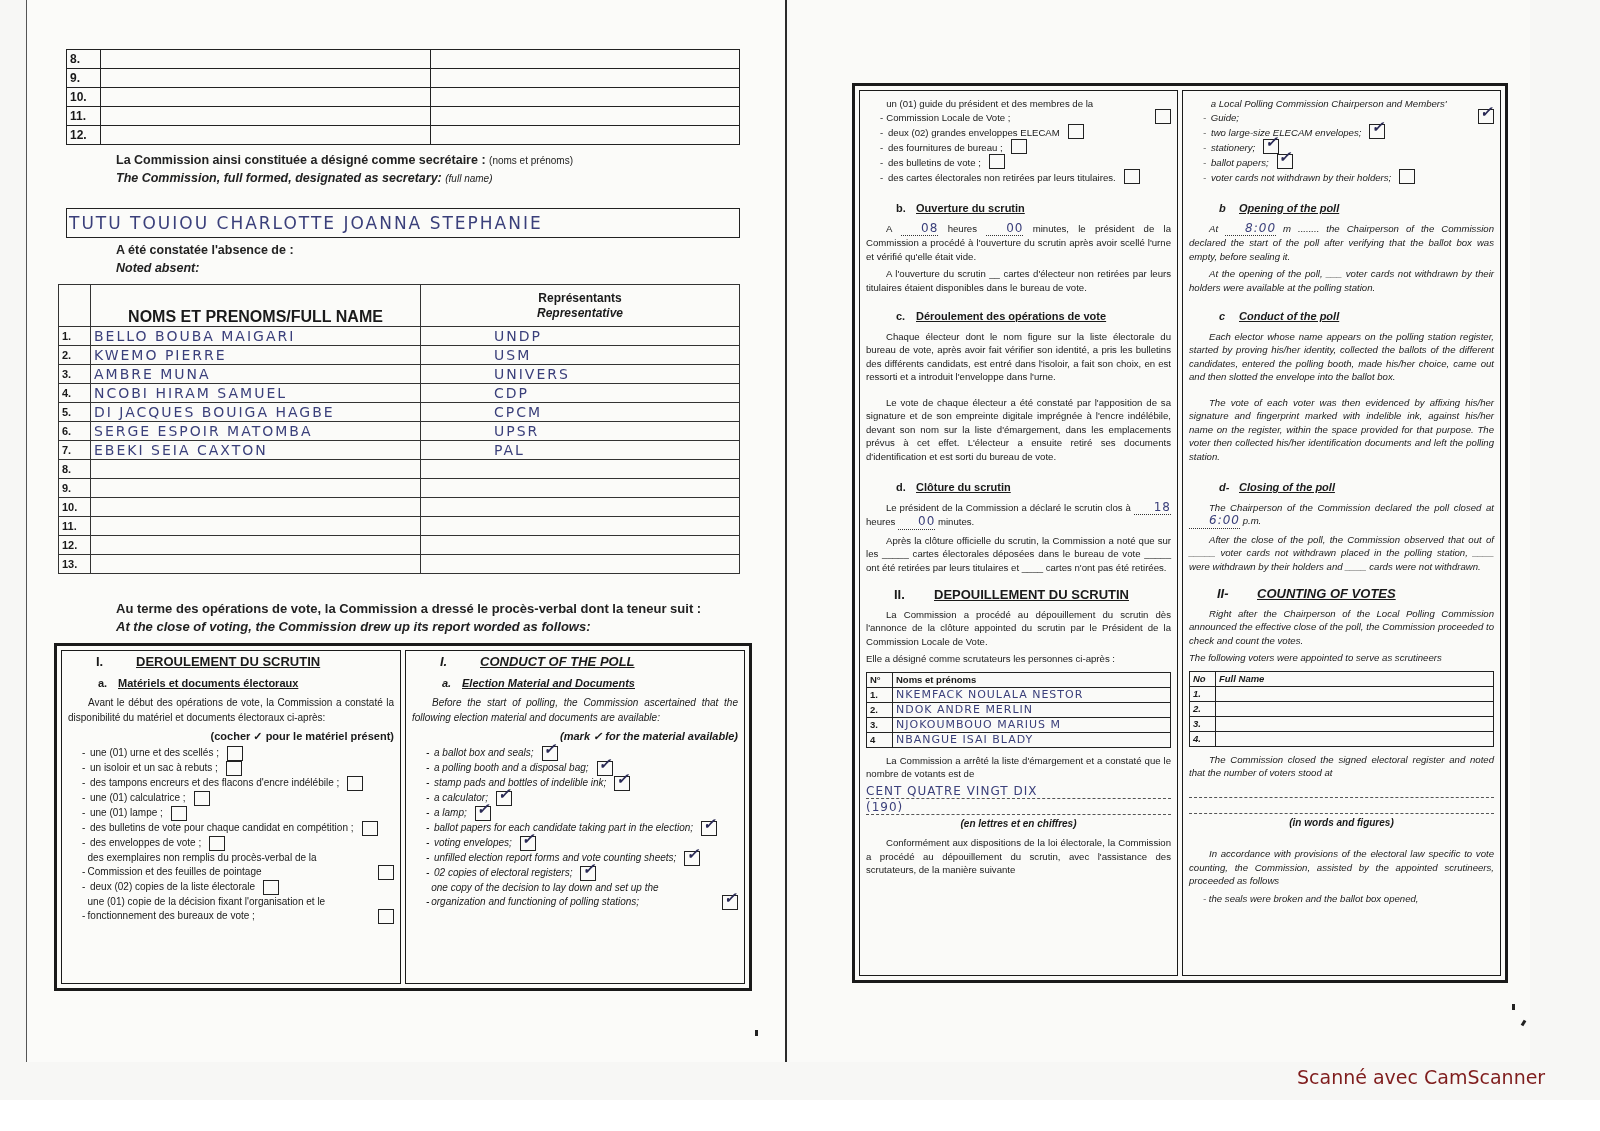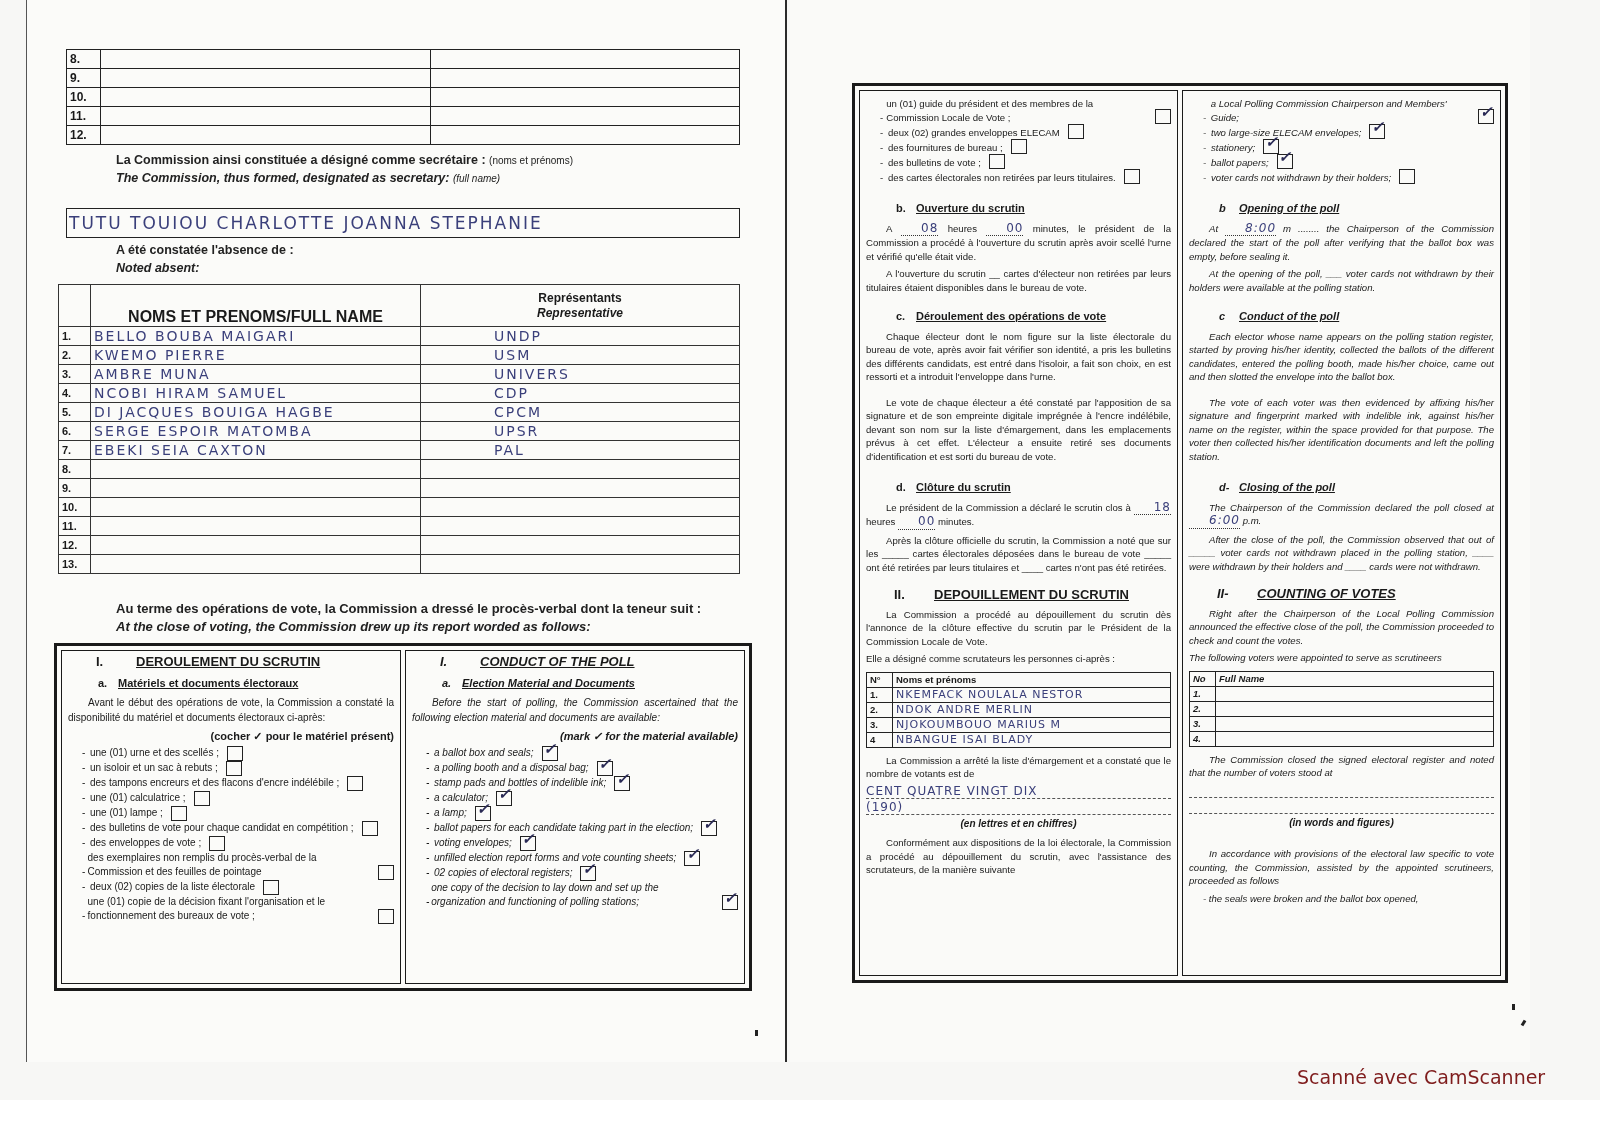--- a/index.html
+++ b/index.html
@@ -108,21 +108,21 @@
           <td></td>
         </tr>
     </tbody>
   </table>
 
   <div class="line-fr narrow" style="left:116px; top:153px;">
     <span>La Commission ainsi constituée a désigné comme secrétaire :</span>
     <span class="small">(noms et prénoms)</span>
   </div>
   <div class="line-en narrow" style="left:116px; top:171px;">
-    <span>The Commission, thus formed, designated as secretary:</span>
+    <span>The Commission, full formed, designated as secretary:</span>
     <span class="small">(full name)</span>
   </div>
   <div class="secretary-box">
     <span class="hand">Tutu Touiou Charlotte Joanna Stephanie</span>
   </div>
 
   <div class="line-fr narrow" style="left:116px; top:243px;">A été constatée l'absence de :</div>
   <div class="line-en narrow" style="left:116px; top:261px;">Noted absent:</div>
 
   <table class="absent-table narrow">
@@ -394,21 +394,21 @@
         <span>heures</span>
         <span class="fill"><span class="hand hand-inline">00</span></span>
         <span>minutes.</span>
       </div>
       <div class="para">Après la clôture officielle du scrutin, la Commission a noté que sur les _____ cartes électorales déposées dans le bureau de vote _____ ont été retirées par leurs titulaires et ____ cartes n'ont pas été retirées.</div>
 
       <div class="sec-title" style="margin-top:14px;">
         <span class="roman">II.</span>
         <span class="txt">DEPOUILLEMENT DU SCRUTIN</span>
       </div>
-      <div class="para">La Commission a procédé au dépouillement du scrutin dès l'annonce de la clôture effective du scrutin par le Président de la Commission Locale de Vote.</div>
+      <div class="para">La Commission a procédé au dépouillement du scrutin dès l'annonce de la clôture appointed du scrutin par le Président de la Commission Locale de Vote.</div>
       <div>Elle a désigné comme scrutateurs les personnes ci-après :</div>
       <table class="scrut-table">
         <thead>
             <tr>
           <th>N°</th>
           <th>Noms et prénoms</th>
         </tr>
           </thead>
         <tbody id="scrut-fr">
             <tr>

